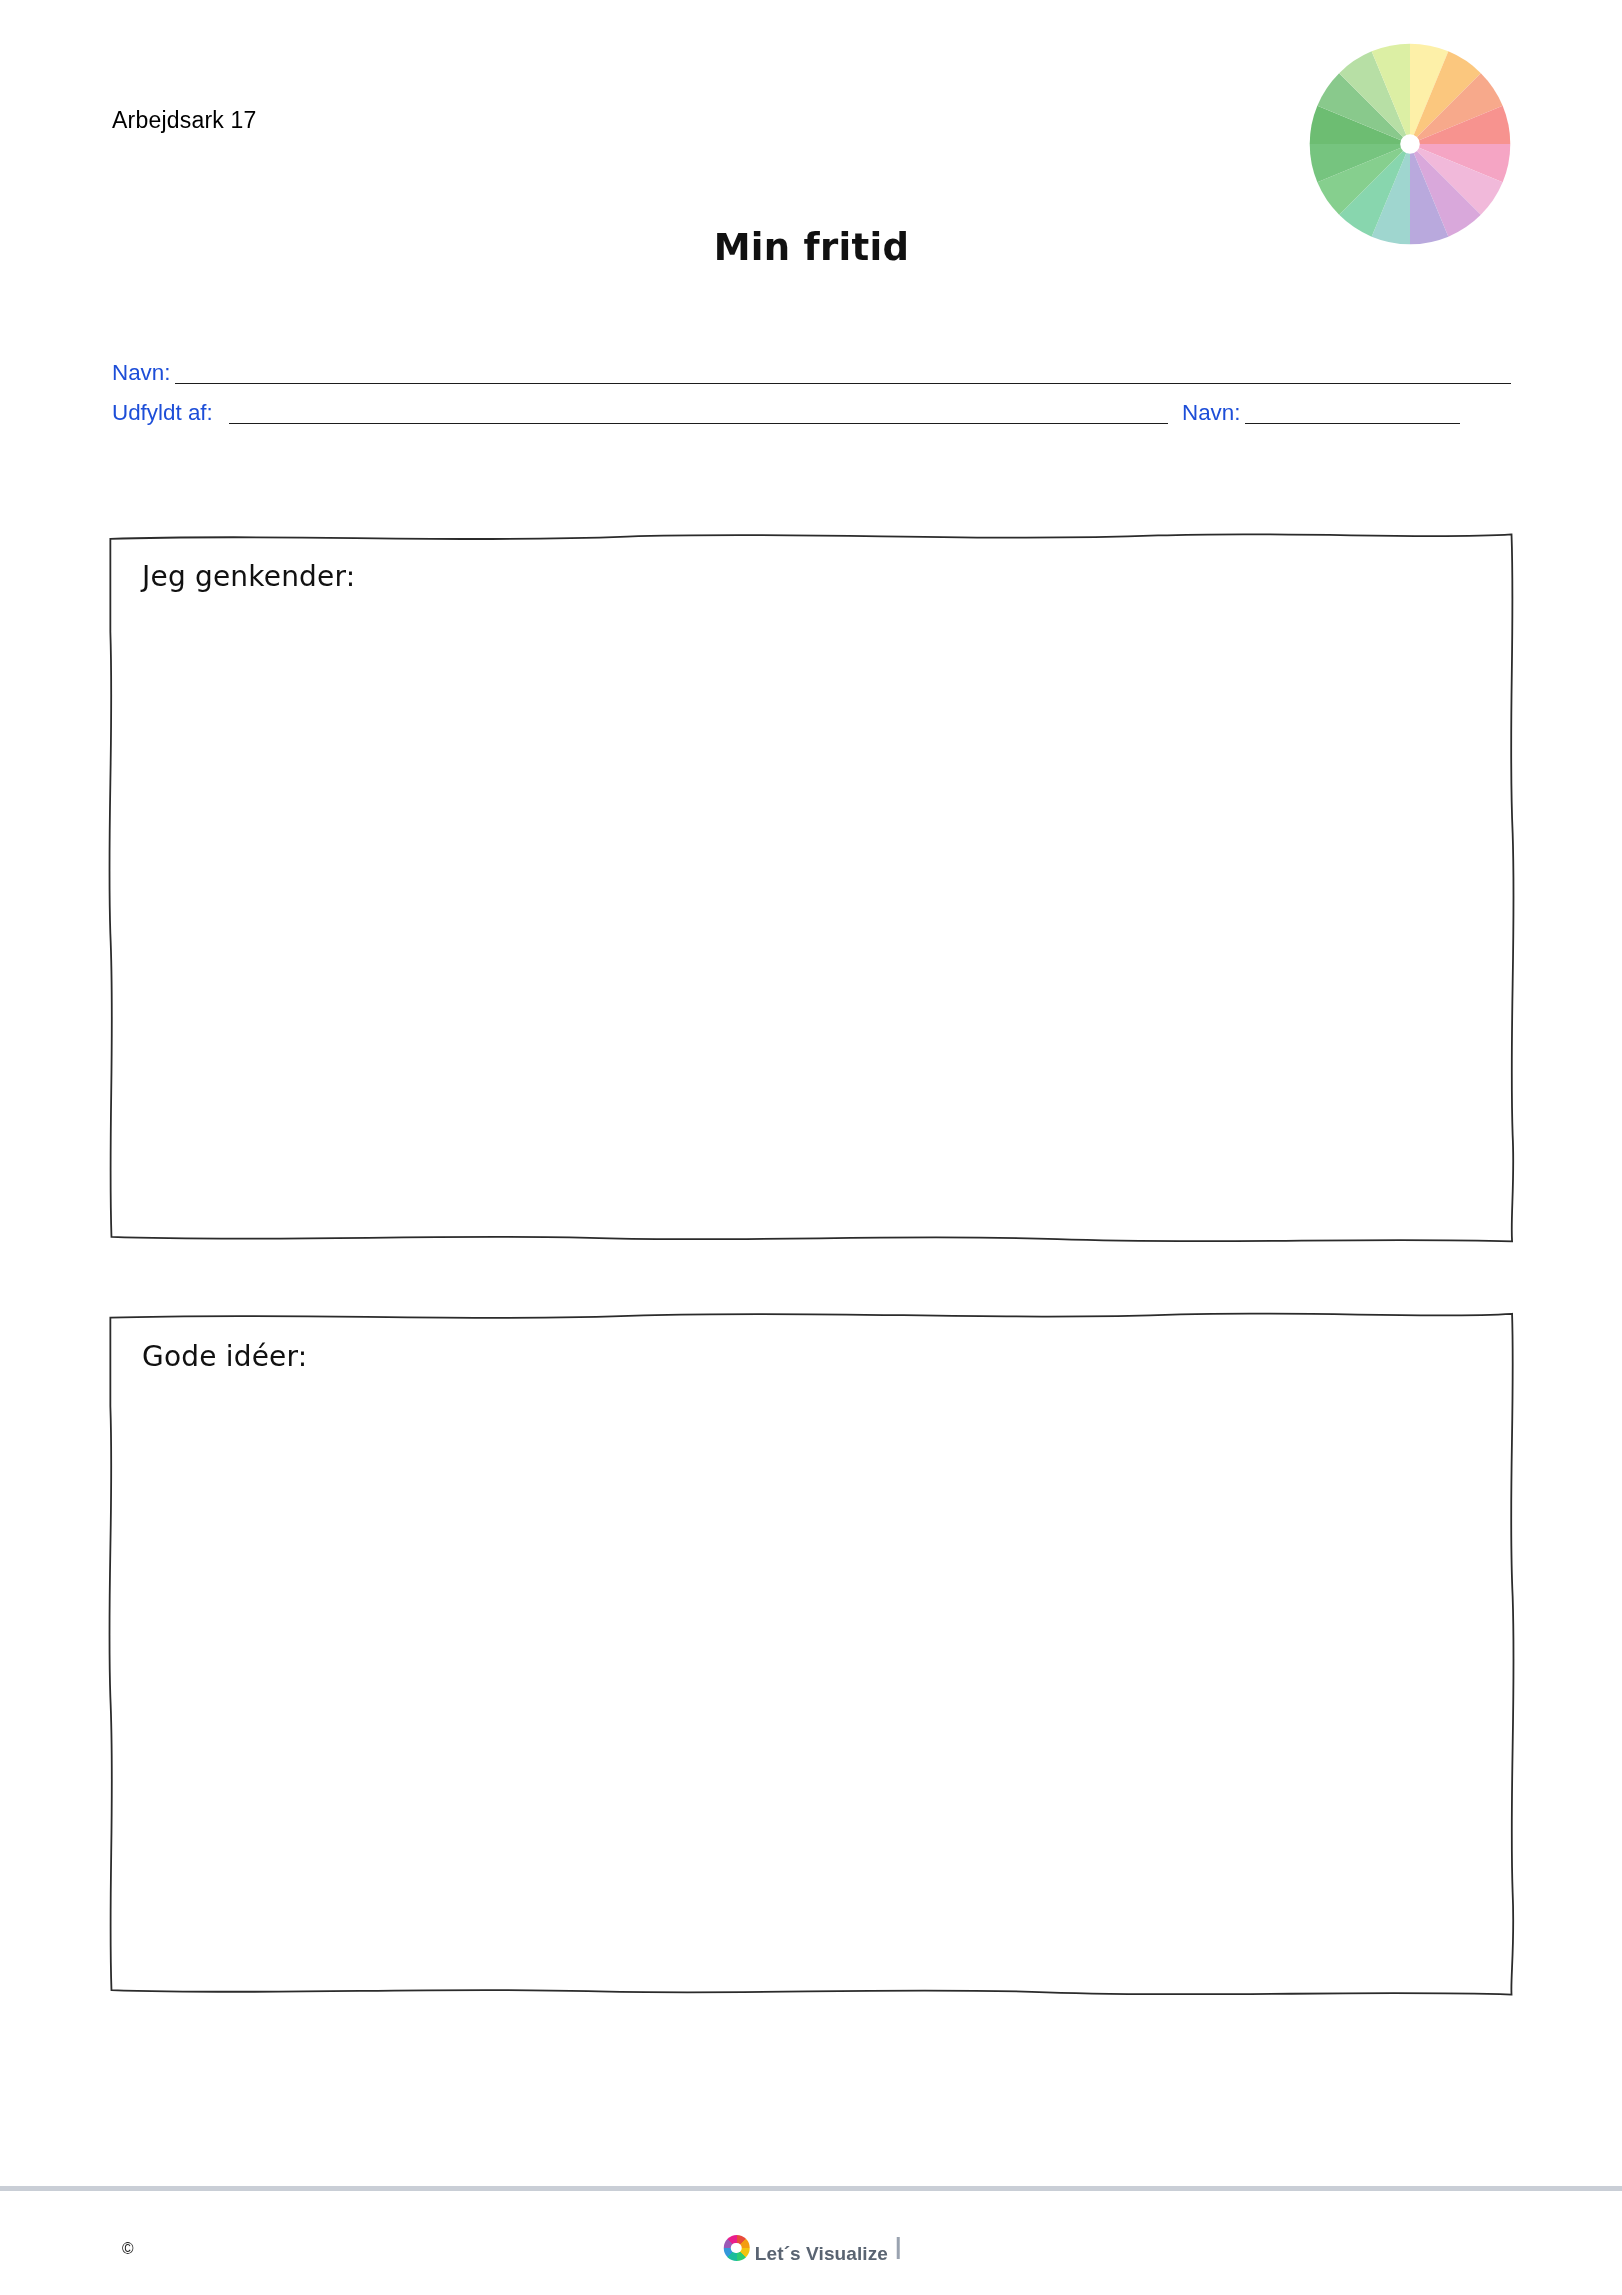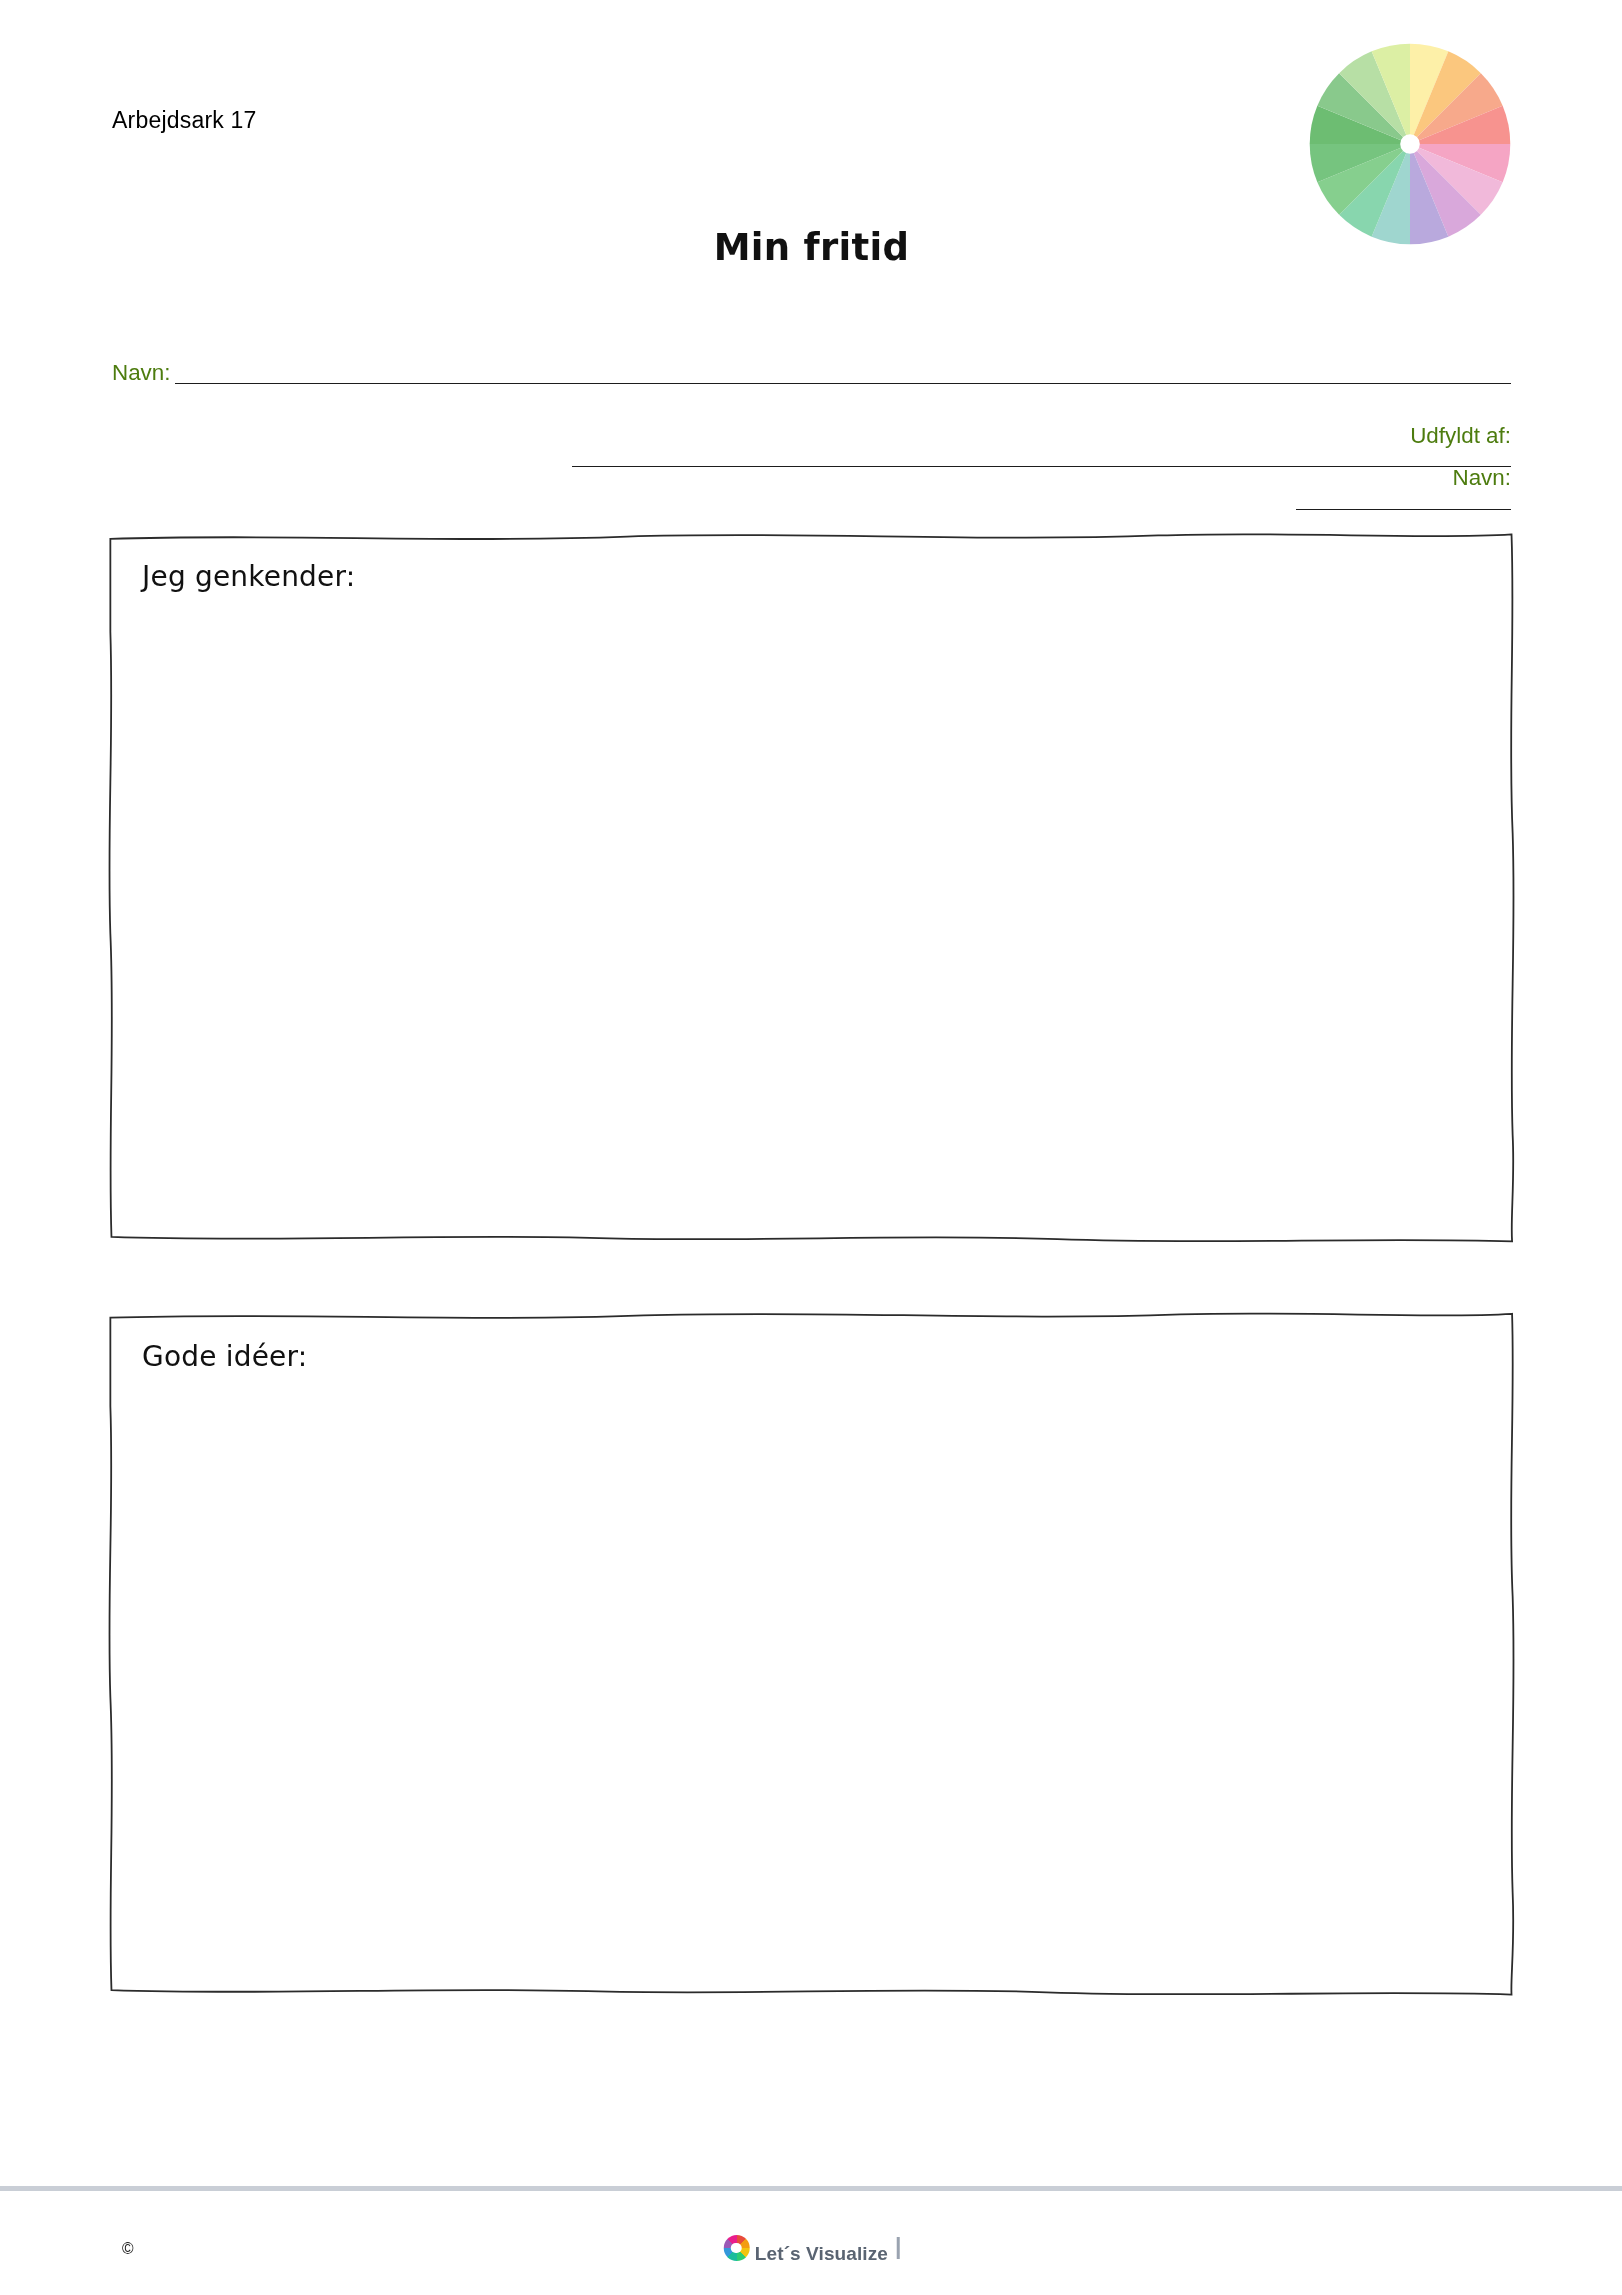--- a/index.html
+++ b/index.html
@@ -50,35 +50,35 @@
     letter-spacing: 0.3px;
     color: #111;
   }
 
   
   .field-row {
     position: absolute;
     display: flex;
     align-items: flex-end;
     font-size: 22.4px;
-    color: #4d7c0f;
+    color: #1d4ed8;
   }
   .field-label {
     white-space: nowrap;
     line-height: 1;
   }
   .field-rule {
     border-bottom: 1.4px solid #1d1d1d;
     height: 19px;
   }
 
   #row-navn { left: 112px; top: 362px; width: 1399px; }
   #row-navn .field-rule { flex: 1; margin-left: 4.5px; }
 
-  #row-udfyldt { left: 112px; top: 425px; width: 1399px; flex-direction: column; }
+  #row-udfyldt { left: 112px; top: 402px; width: 1399px; }
   #row-udfyldt .rule-1 { width: 939px; margin-left: 15.7px; }
   #row-udfyldt .label-2 { margin-left: 14.5px; }
   #row-udfyldt .rule-2 { width: 215px; margin-left: 4.5px; }
 
   
   .wave-box {
     position: absolute;
     left: 107px;
     width: 1409px;
     text-align: center;

